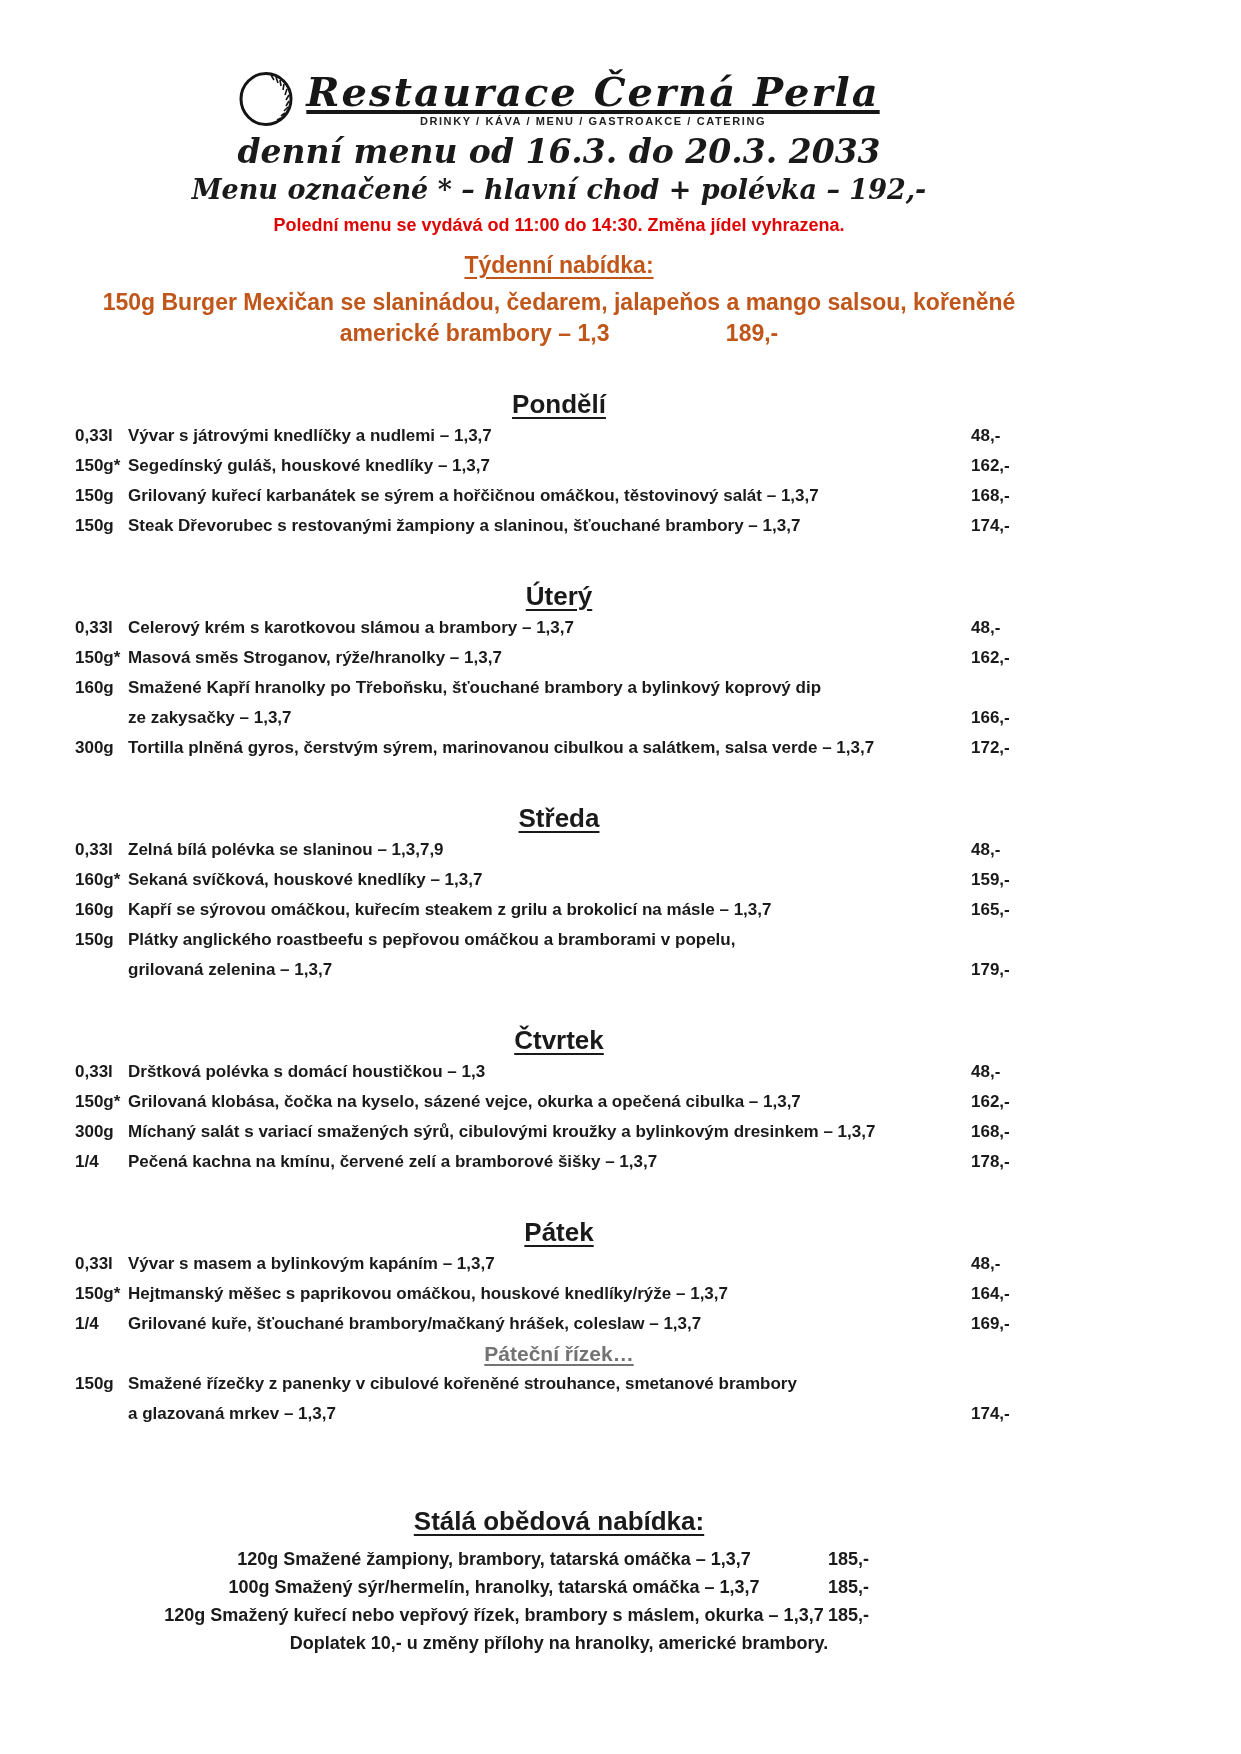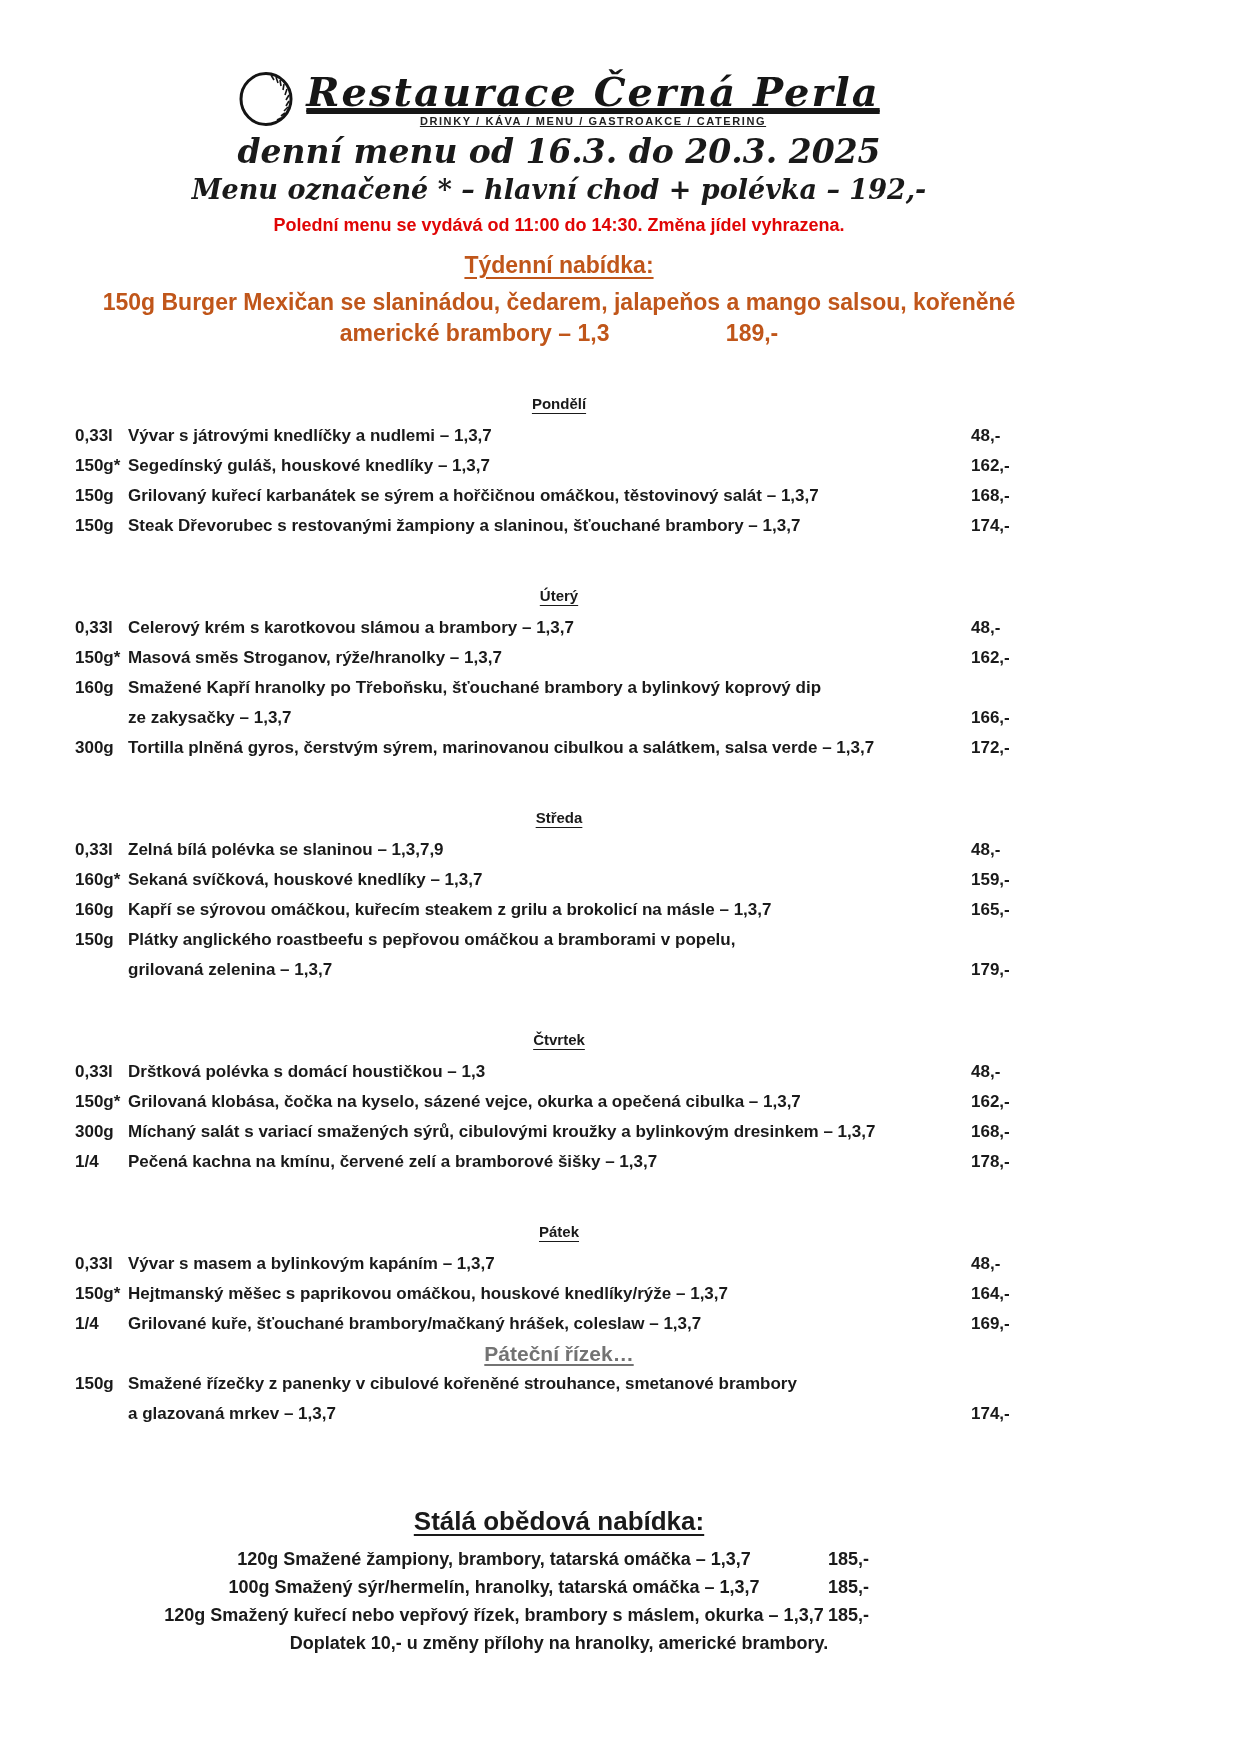--- a/index.html
+++ b/index.html
@@ -15,21 +15,21 @@
   }
   .content {
     position:absolute;
     left:75px; top:70px;
     width:968px;
   }
 
   
   .logo-row {
     display:flex; justify-content:center; align-items:center;
-    gap:8px; margin-bottom:6px;text-decoration:underline;
+    gap:8px; margin-bottom:6px;
   }
   .pearl { flex:0 0 auto; }
   .logo-text-block { text-align:center; }
   .logo-name {
     font-family:"DejaVu Serif", serif;
     font-style:italic; font-weight:700;
     font-size:40px; letter-spacing:2px;
     color:#161616;
     text-decoration:underline;
     text-underline-offset:4px;
@@ -67,21 +67,21 @@
     text-underline-offset:4px;
     margin-bottom:8px;
   }
   .weekly-line { font-size:23px; line-height:31px; }
   .weekly-price { display:inline-block; margin-left:110px; }
 
   
   .day { margin-top:40px; }
   .day-heading {
     text-align:center;
-    font-size:15px;
+    font-size:26px;
     line-height:30px;
     margin-bottom:2px;
   }
   .day-heading span {
     text-decoration:underline;
     text-underline-offset:4px;
   }
   .row {
     display:grid;
     grid-template-columns:53px 1fr 72px;
@@ -148,21 +148,21 @@
             <line x1="50" y1="37" x2="46" y2="41"></line>
             <line x1="47" y1="43" x2="43" y2="46"></line>
             <line x1="43" y1="48" x2="39" y2="50"></line>
           </g>
         </svg>
         <div class="logo-text-block">
           <div class="logo-name">Restaurace Černá Perla</div>
           <div class="logo-tagline">DRINKY / KÁVA / MENU / GASTROAKCE / CATERING</div>
         </div>
       </div>
-      <div class="menu-title">denní menu od 16.3. do 20.3. 2025</div>
+      <div class="menu-title">denní menu od 16.3. do 20.3. 2033</div>
       <div class="menu-subtitle">Menu označené * – hlavní chod + polévka – 192,-</div>
       <div class="notice c-red" style="color: rgb(224, 5, 5);">Polední menu se vydává od 11:00 do 14:30. Změna jídel vyhrazena.</div>
     </header>
 
     <section class="weekly c-orange" style="color: rgb(192, 86, 26);">
       <div class="weekly-heading">Týdenní nabídka:</div>
       <div class="weekly-line">150g  Burger Mexičan se slaninádou, čedarem, jalapeňos a mango salsou, kořeněné</div>
       <div class="weekly-line">
         <span>americké brambory – 1,3</span>
         <span class="weekly-price">189,-</span>

